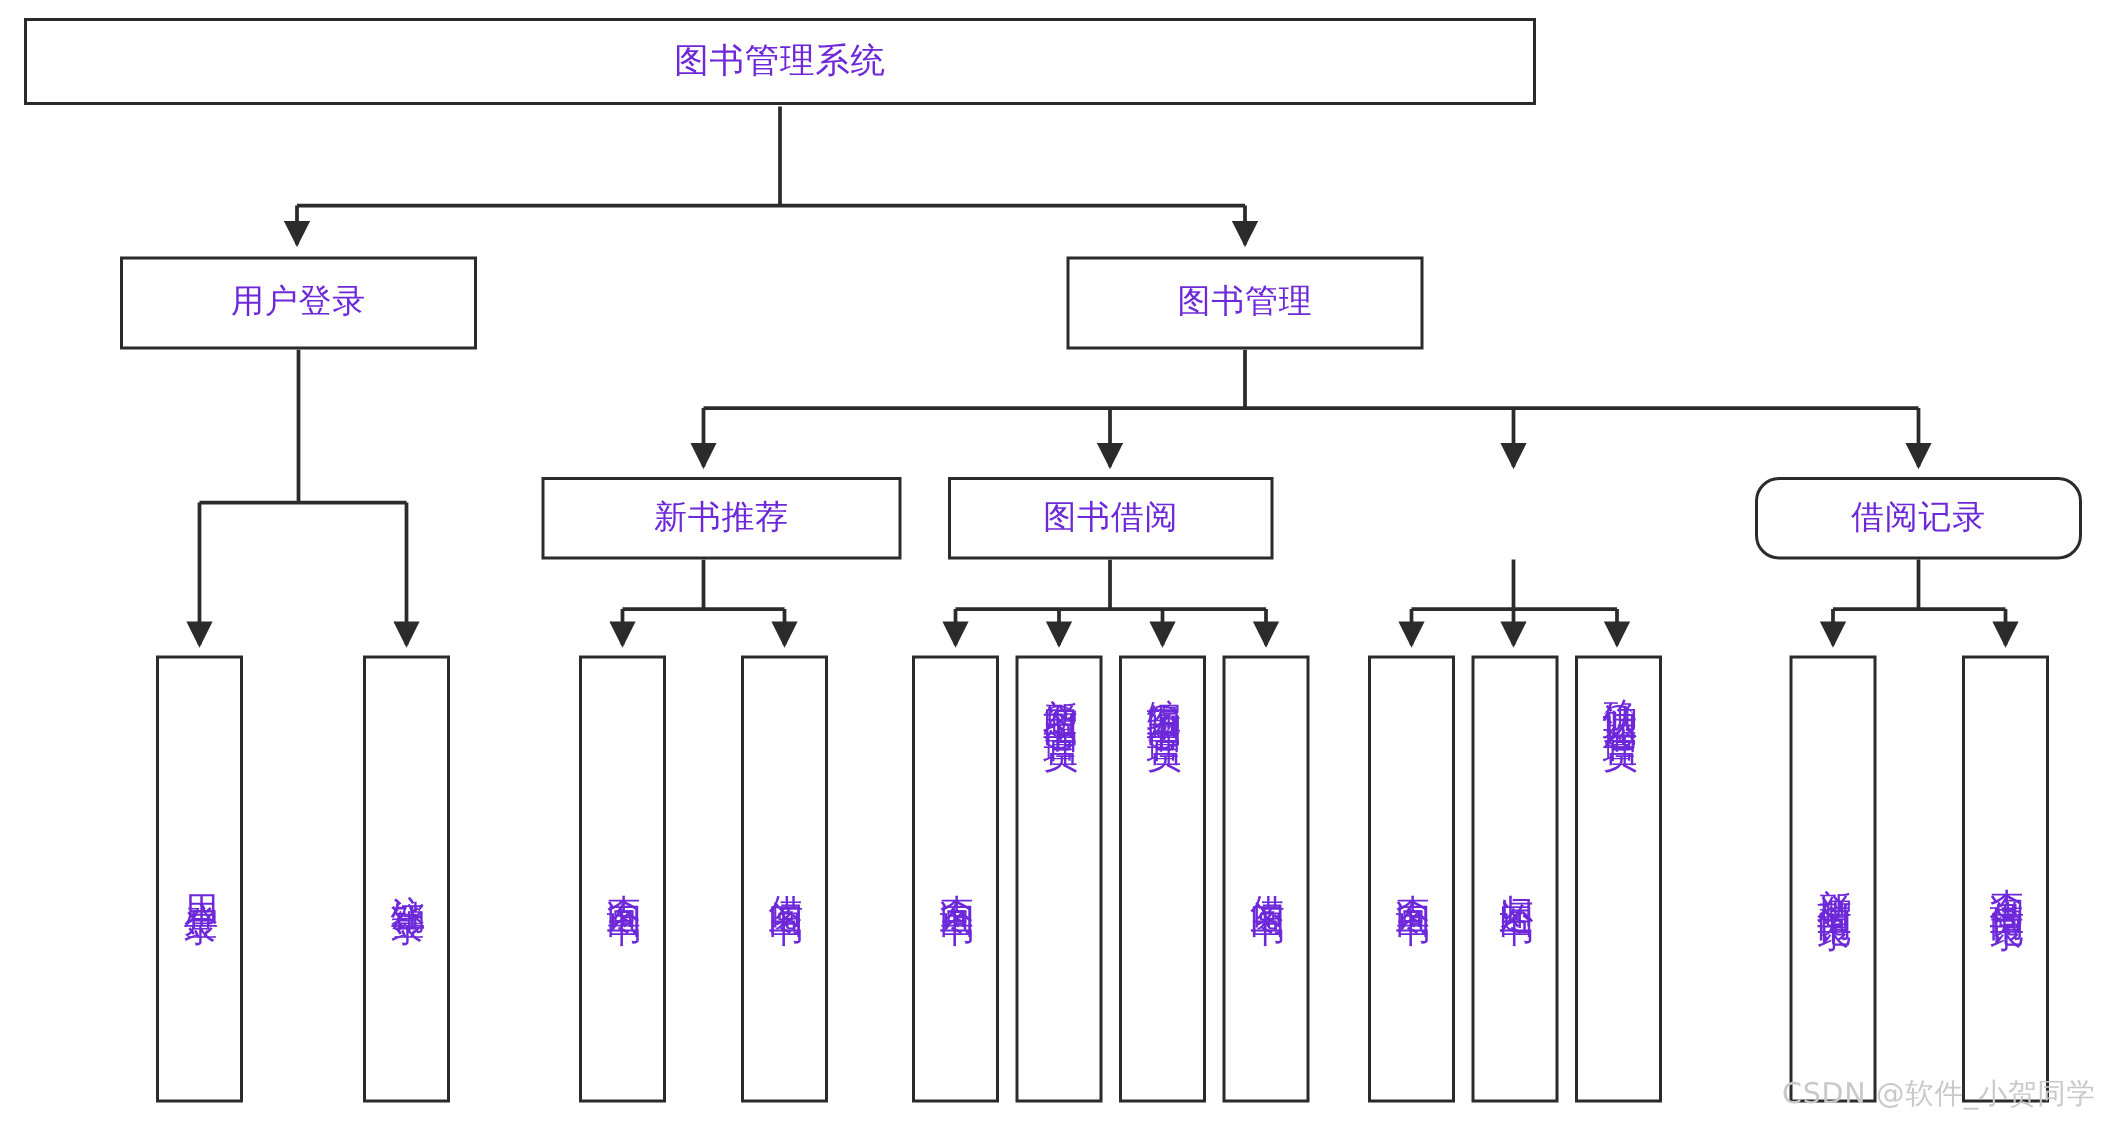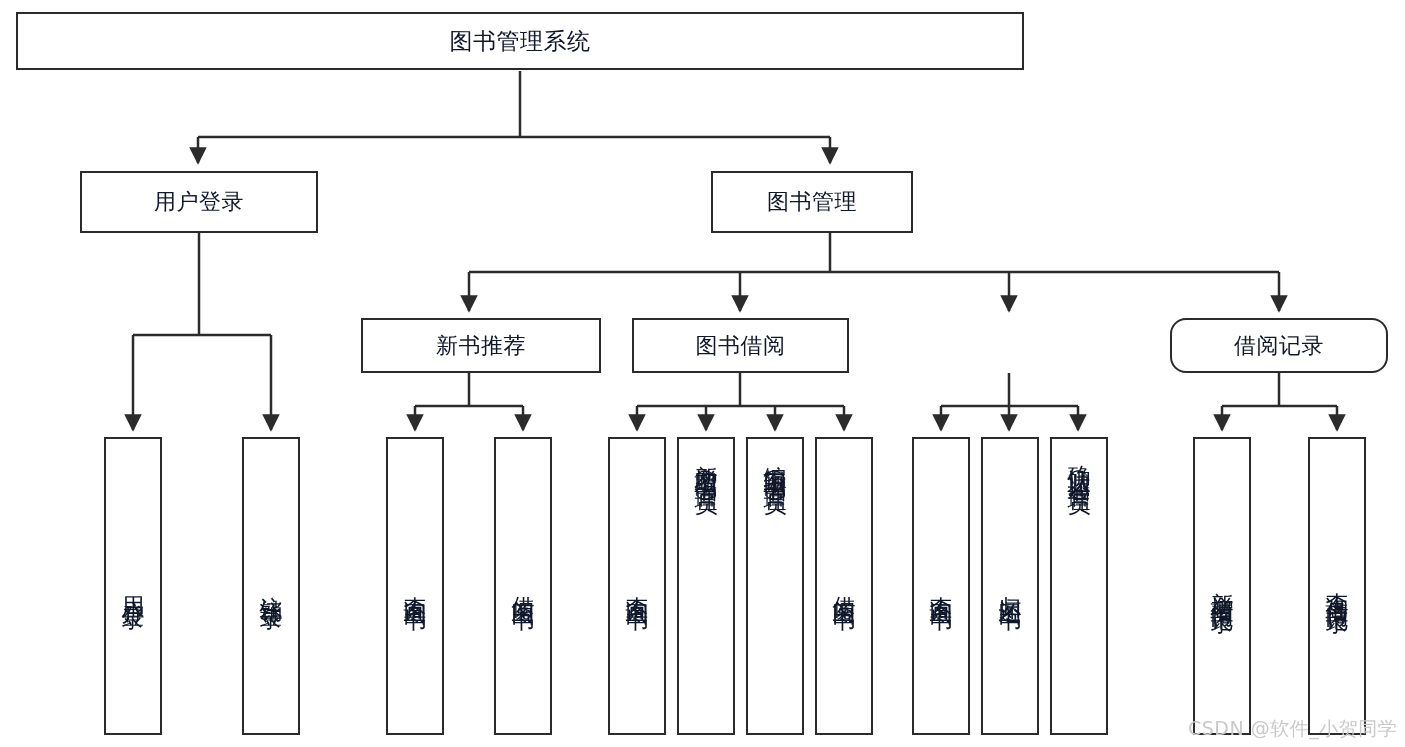--- a/index.html
+++ b/index.html
@@ -26,21 +26,21 @@
     pointer-events: none;
   }
   .node {
     position: absolute;
     box-sizing: border-box;
     border: 2.5px solid #2b2b2b;
     background: #ffffff;
     display: flex;
     align-items: center;
     justify-content: center;
-    color: #0f172a;
+    color: #6d28d9;
   }
   .node .lbl {
     font-size: 22px;
     line-height: 1.15;
     letter-spacing: 0.5px;
     white-space: nowrap;
   }
   .node.root .lbl { font-size: 23px; }
   .node.lvl2 .lbl { font-size: 22px; }
   .node.lvl3 .lbl { font-size: 22px; }
@@ -128,21 +128,21 @@
     </g>
   </svg>
 
   <div class="node root" style="left:16px; top:12px; width:1008px; height:58px;">
     <span class="lbl">图书管理系统</span>
   </div>
 
   <div class="node lvl2" style="left:80px; top:171px; width:238px; height:62px;">
     <span class="lbl">用户登录</span>
   </div>
-  <div class="node lvl2" style="left:711px; top:171px; width:202px; height:62px;">
+  <div class="node lvl2" style="left:711px; top:171px; width:238px; height:62px;">
     <span class="lbl">图书管理</span>
   </div>
 
   <div class="node lvl3" style="left:361px; top:318px; width:240px; height:55px;">
     <span class="lbl">新书推荐</span>
   </div>
   <div class="node lvl3" style="left:632px; top:318px; width:217px; height:55px;">
     <span class="lbl">图书借阅</span>
   </div>
   <div class="node lvl3" style="left:1170px; top:318px; width:218px; height:55px;border-radius:16px;">

